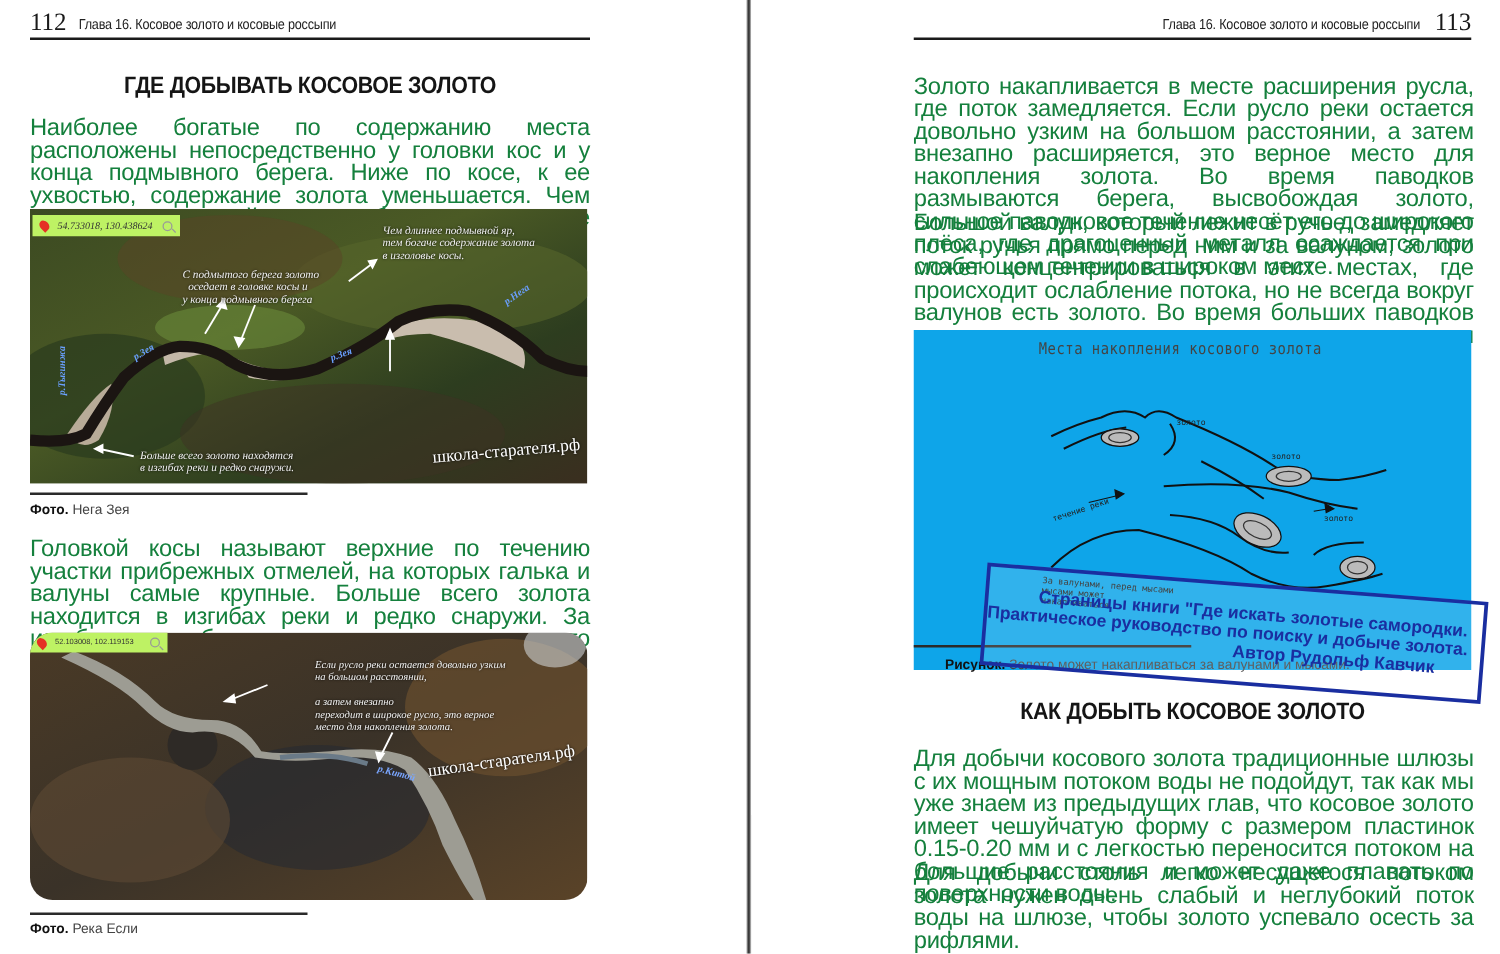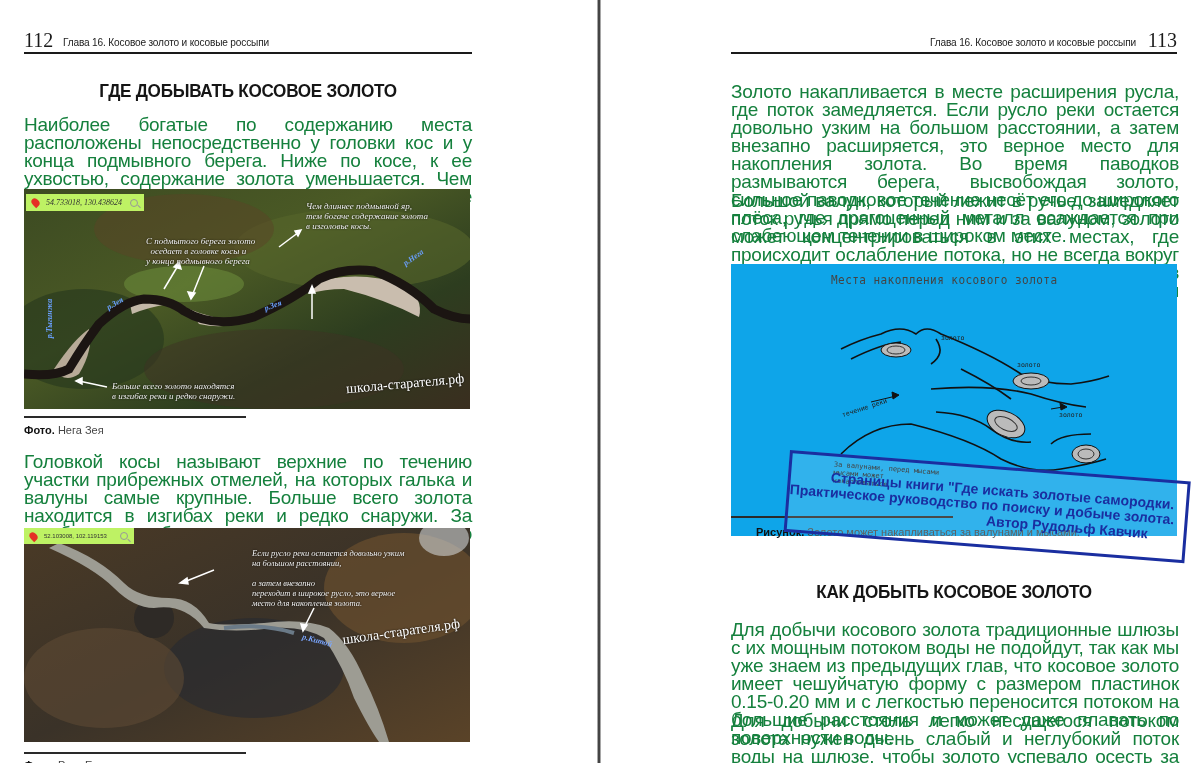--- a/index.html
+++ b/index.html
@@ -1,19 +1,19 @@
 <!DOCTYPE html>
 <html><head>
 <meta charset="utf-8">
 <style>
   * { box-sizing: border-box; margin: 0; padding: 0; }
   html, body { width: 1200px; height: 763px; overflow: hidden; background: #ffffff; }
   body { font-family: "Liberation Sans", "DejaVu Sans", sans-serif; color: #1e1e1e; position: relative; }
 
-  .page { position: absolute; top: 0; height: 652px; background: #fff; margin-top: 22px; }
+  .page { position: absolute; top: 0; height: 652px; background: #fff; }
   .page-left { left: 0; width: 598px; }
   .page-right { left: 601px; width: 599px; }
 
   .spine { position: absolute; left: 597px; top: 0; width: 4px; height: 763px;
            background: linear-gradient(to right, #d8d8d8, #3a3a3a 40%, #3a3a3a 60%, #d8d8d8); }
 
   .running-head { position: absolute; top: 6px; height: 26px; border-bottom: 2px solid #1a1a1a;
                   display: flex; align-items: flex-end; padding-bottom: 2px; }
   .page-left .running-head { left: 24px; width: 448px; }
   .page-right .running-head { left: 130px; width: 446px; justify-content: flex-end; }
@@ -125,21 +125,21 @@
     <div class="wm" style="left:322px; top:187px; transform:rotate(-5deg);">школа-старателя.рф</div>
   </div>
   <div class="caption-rule" style="left:24px; top:394px; width:222px;"></div>
   <div class="caption" style="left:24px; top:402px;">
     <b>Фото.</b>
     <span>Нега Зея</span>
   </div>
 
   <p class="para" style="top:431px;">Головкой косы называют верхние по течению участки прибрежных отмелей, на которых галька и валуны самые крупные. Больше всего золота находится в изгибах реки и редко снаружи. За изгибом центробежная сила потока снижается, что позволяет золоту осесть на косе.</p>
 
-  <div class="photo" style="left:24px; top:506px; width:446px; height:214px;">
+  <div class="photo" style="left:24px; top:506px; width:446px; height:214px;border-radius:18px;">
     <svg width="446" height="214" viewBox="0 0 446 214">
       <defs>
         <linearGradient id="g2" x1="0" y1="0" x2="1" y2="1">
           <stop offset="0" stop-color="#4a3a26"></stop>
           <stop offset="0.5" stop-color="#3a3228"></stop>
           <stop offset="1" stop-color="#5a4328"></stop>
         </linearGradient>
       </defs>
       <rect width="446" height="214" fill="url(#g2)"></rect>
       <ellipse cx="380" cy="60" rx="80" ry="55" fill="#6a4e2e" opacity="0.7"></ellipse>

